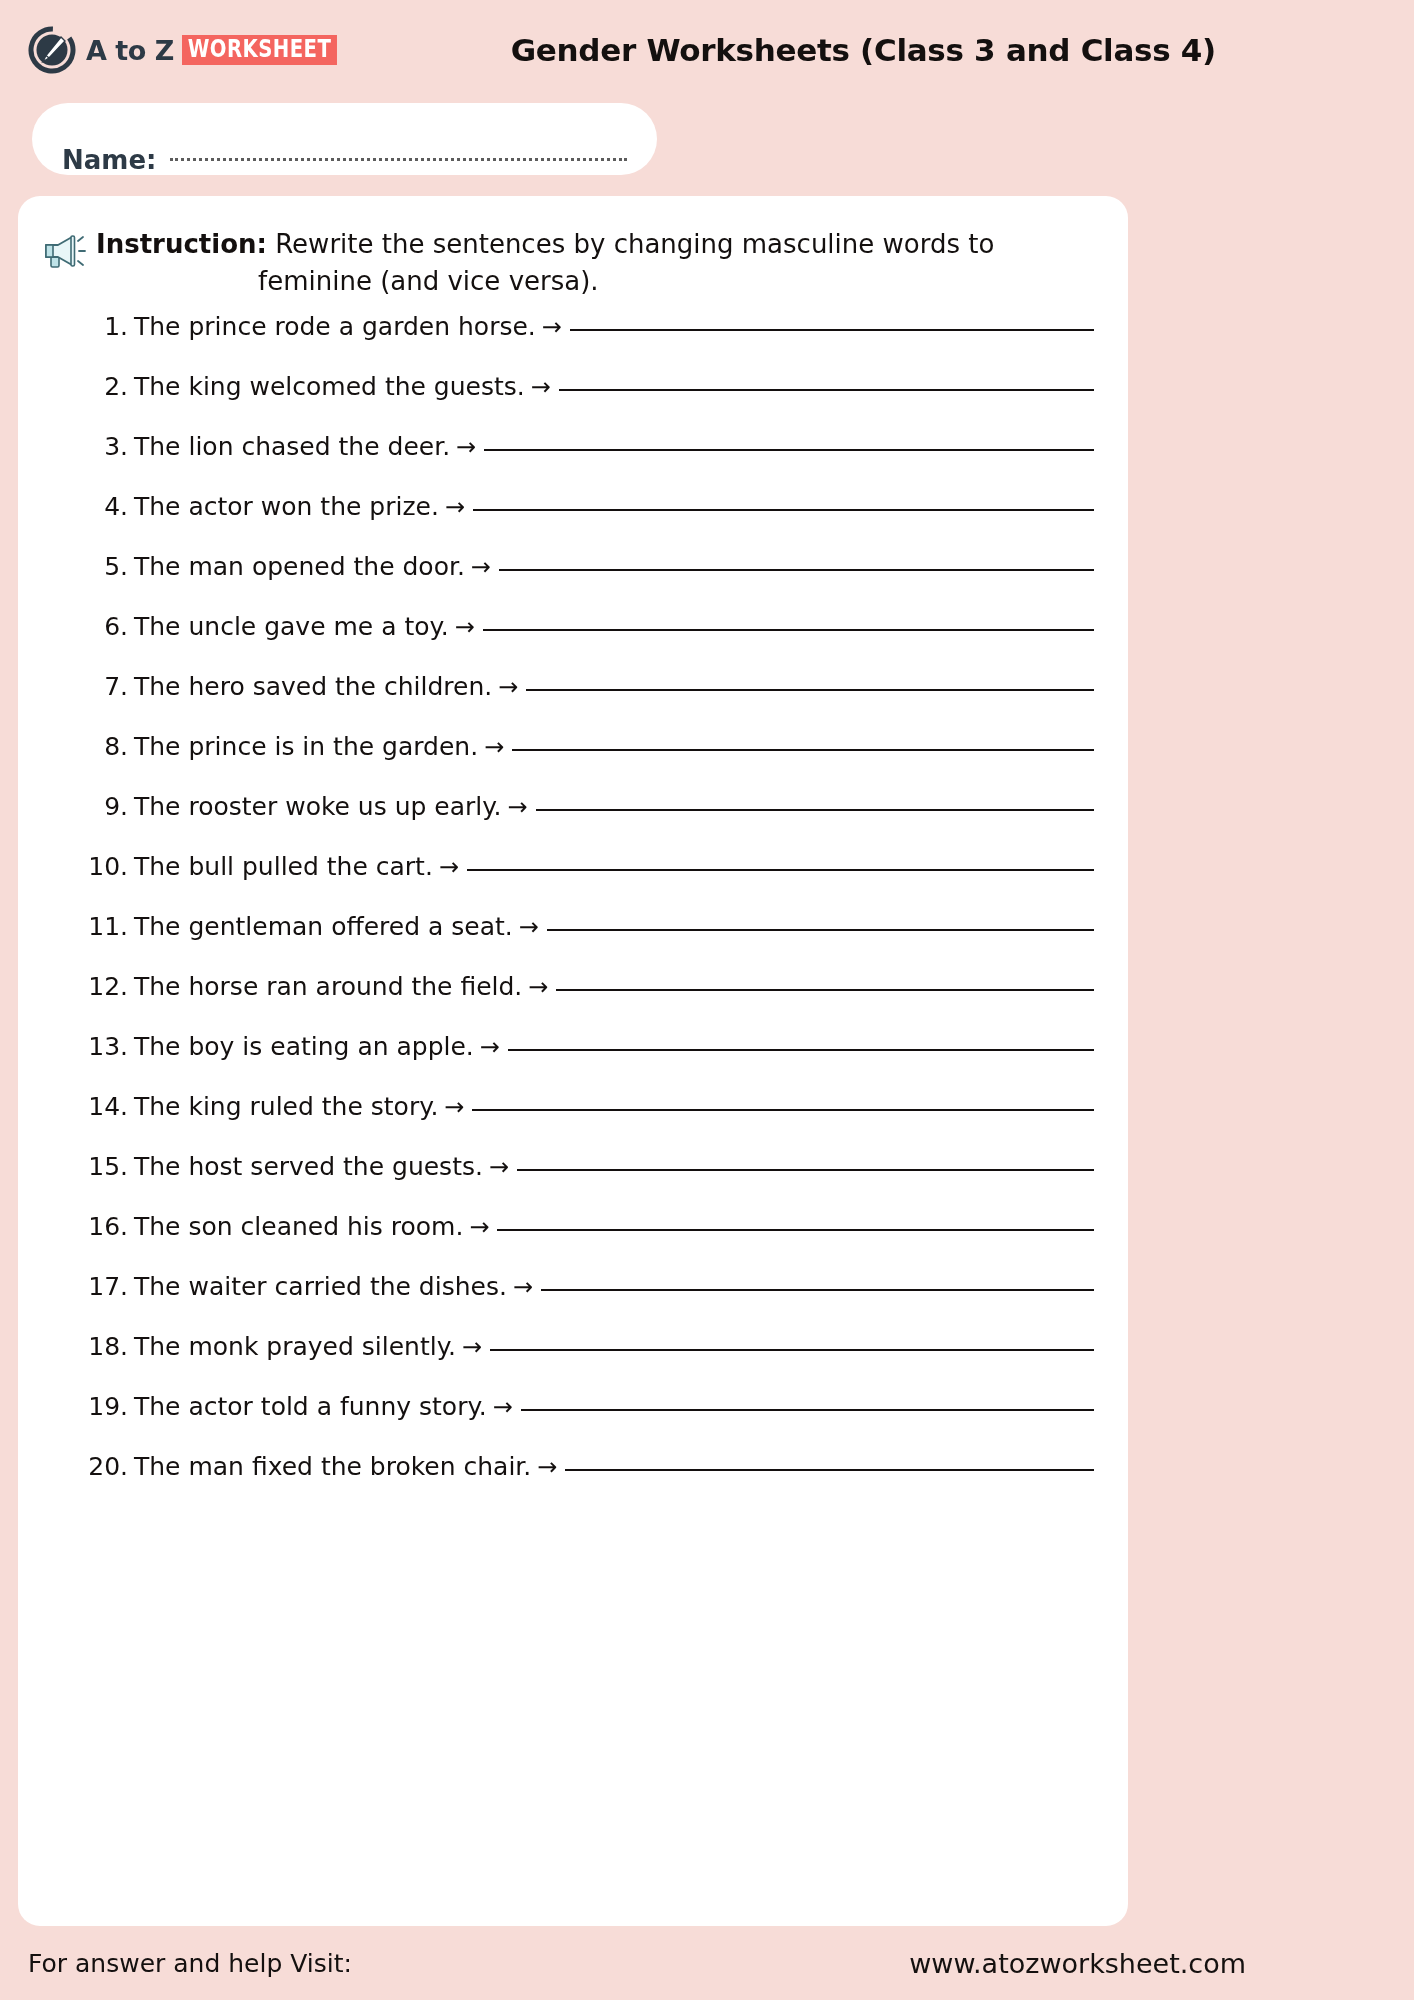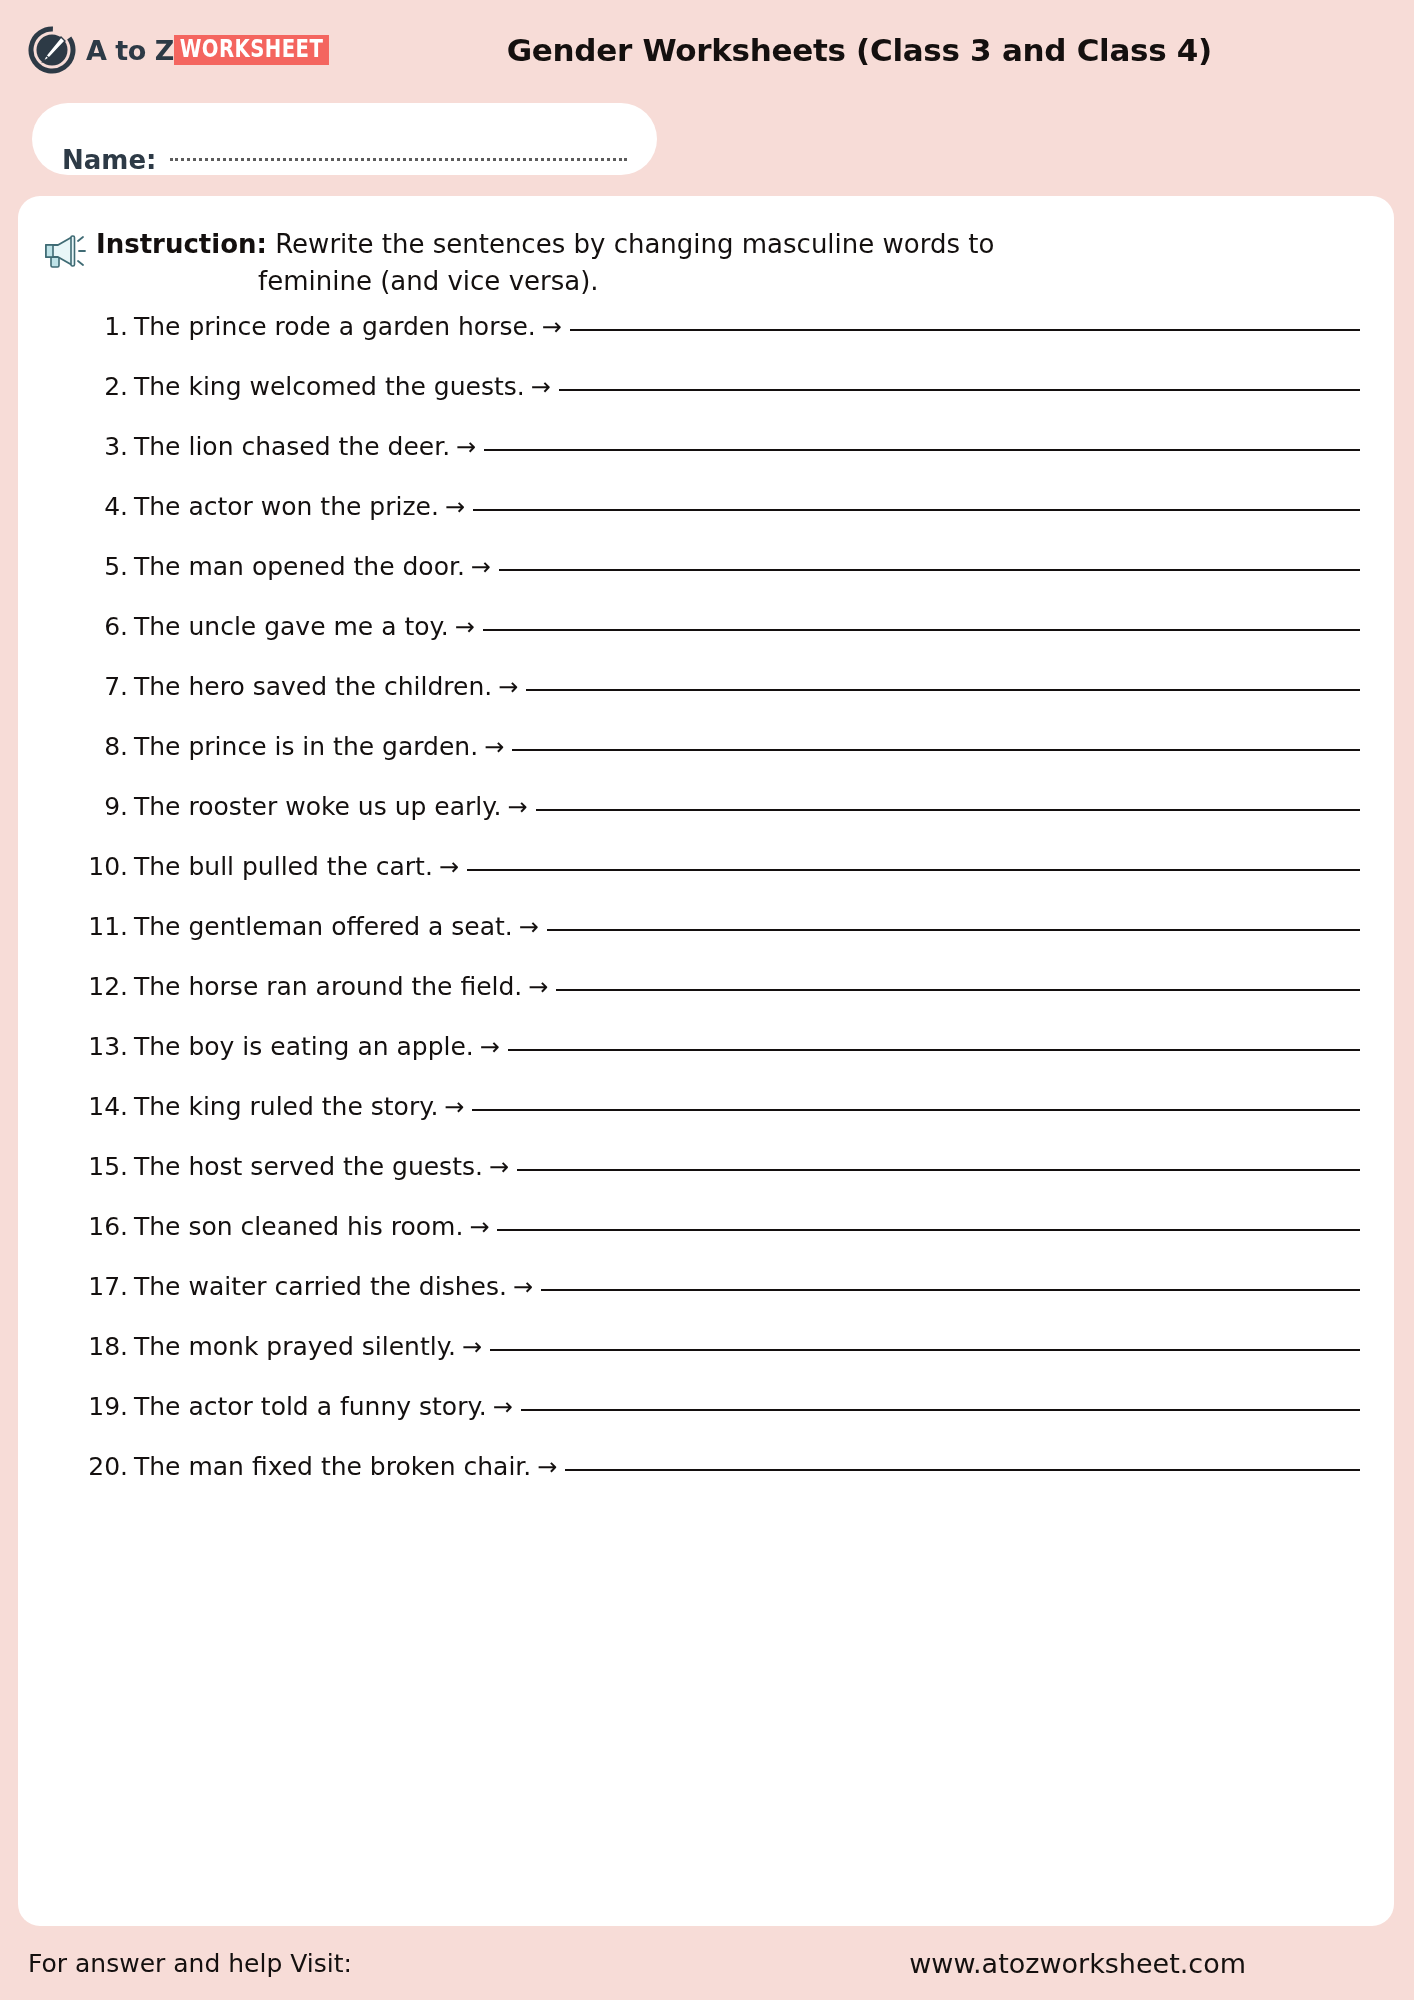--- a/index.html
+++ b/index.html
@@ -41,20 +41,21 @@
   .brand-mark {
     width: 48px;
     height: 48px;
     flex: 0 0 48px;
     position: relative;
   }
 
   .brand-text {
     display: flex;
     align-items: center;
+    gap: 8px;
   }
 
   .brand-atoz {
     font-family: "DejaVu Sans", sans-serif;
     font-weight: bold;
     font-size: 27px;
     color: #2d3a46;
     letter-spacing: -0.5px;
     white-space: nowrap;
   }
@@ -125,21 +126,21 @@
     border-bottom: 3px dotted #5c5c5c;
     align-self: flex-end;
     margin-bottom: 14px;
   }
 
   
   .card {
     position: absolute;
     top: 196px;
     left: 18px;
-    width: 1376px;
+    width: 1110px;
     height: 1730px;
     background: #ffffff;
     border-radius: 22px;
   }
 
   .instruction {
     display: flex;
     align-items: flex-start;
     padding: 30px 40px 0 24px;
   }

